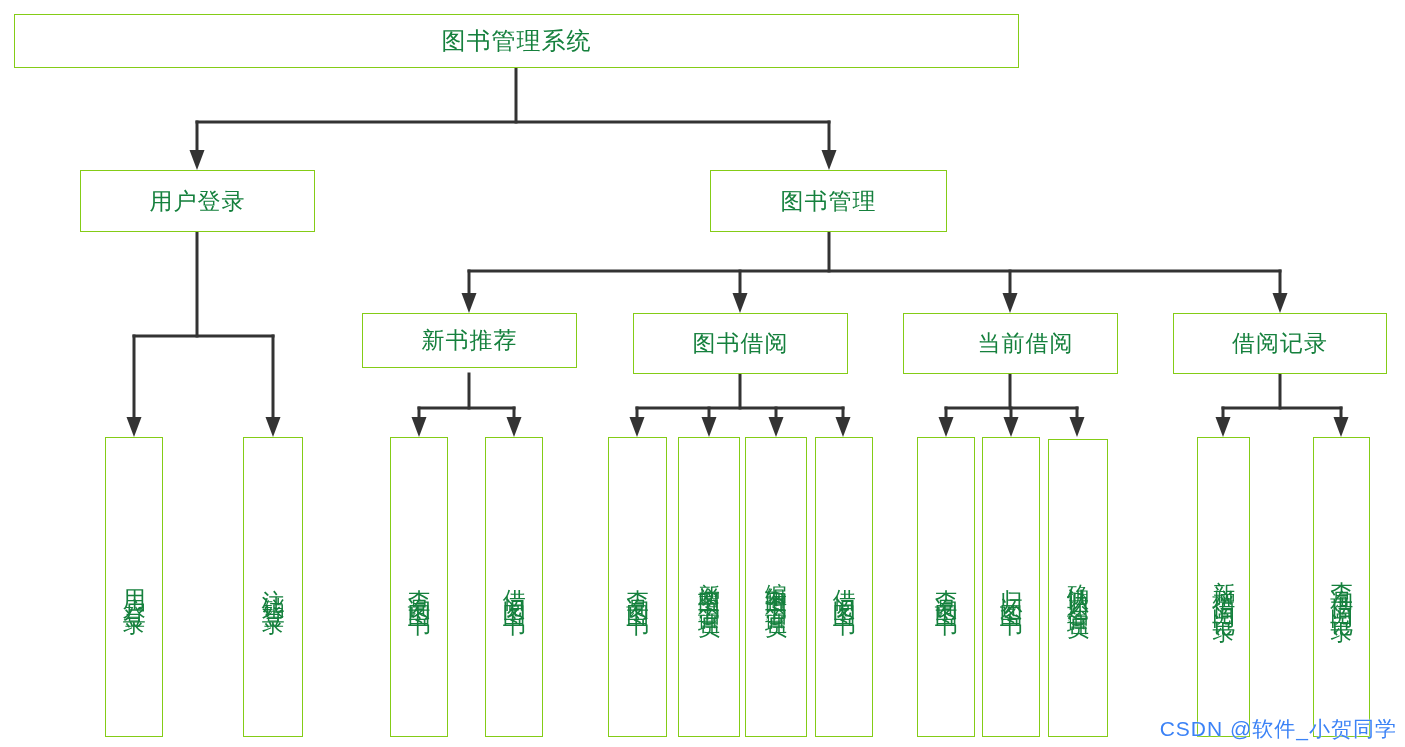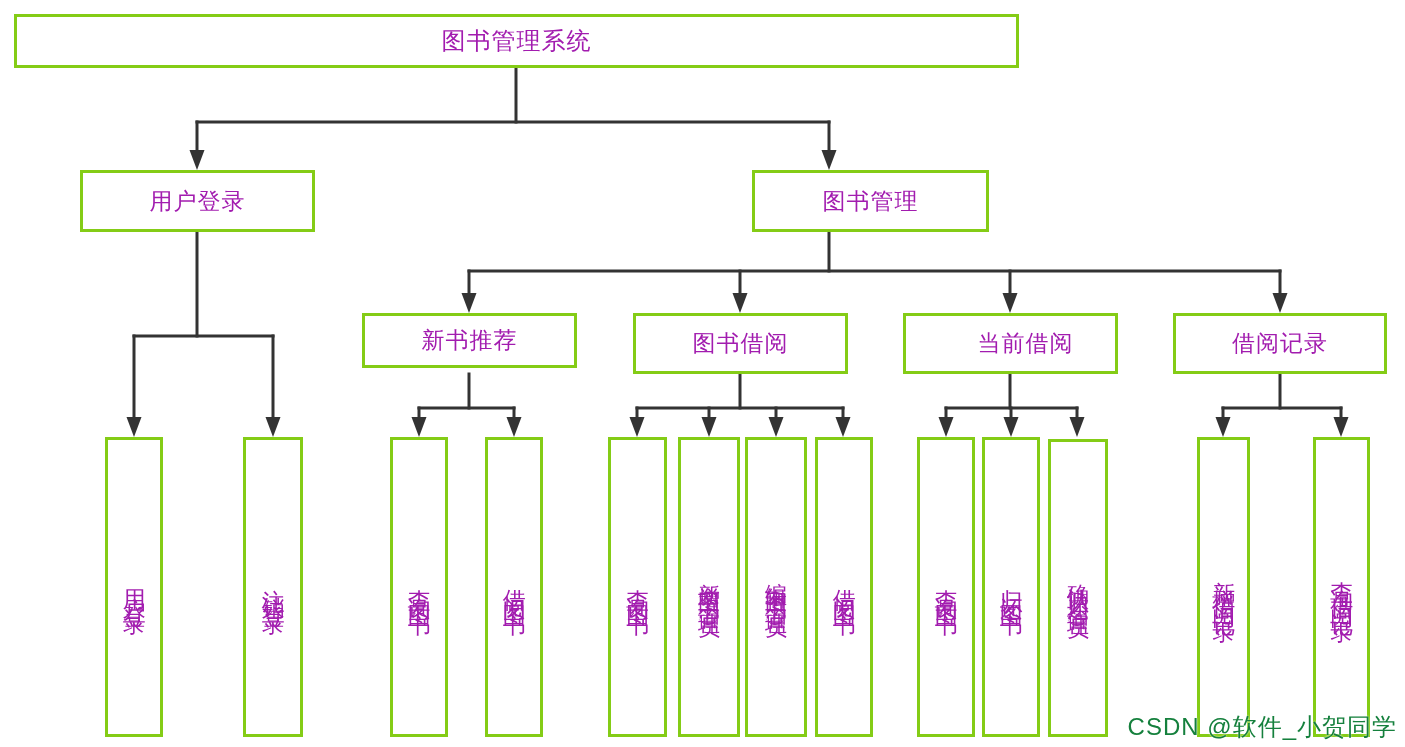--- a/index.html
+++ b/index.html
@@ -14,43 +14,43 @@
   .connectors {
     position: absolute;
     left: 0; top: 0;
     width: 1405px; height: 747px;
     pointer-events: none;
   }
   .box {
     position: absolute;
     box-sizing: border-box;
     background: #ffffff;
-    border: 3px solid #84cc16;
-    color: #a21caf;
+    border: 1px solid #84cc16;
+    color: #15803d;
     display: flex;
     align-items: center;
     justify-content: center;
     font-size: 23px;
     letter-spacing: 1px;
     white-space: nowrap;
   }
   .leaf { padding: 4px 0; }
   .vtext {
     writing-mode: vertical-rl;
     text-orientation: mixed;
     letter-spacing: 8px;
     font-size: 23px;
     line-height: 1.1;
   }
   .watermark {
     position: absolute;
     right: 8px;
     bottom: 4px;
-    font-size: 24px;
-    color: #15803d;
+    font-size: 21px;
+    color: #3b82f6;
     letter-spacing: 1px;
     text-shadow: 0 0 2px #ffffff;
     pointer-events: none;
   }
 </style>
 </head>
 <body>
 
 <div class="canvas">
 
@@ -126,21 +126,21 @@
       <line x1="1223" y1="408" x2="1223" y2="420"></line>
       <polygon points="1215.5,417 1230.5,417 1223,437" stroke="none"></polygon>
       <line x1="1341" y1="408" x2="1341" y2="420"></line>
       <polygon points="1333.5,417 1348.5,417 1341,437" stroke="none"></polygon>
     </g>
   </svg>
 
   <div class="box" style="left:14px; top:14px; width:1005px; height:54px; font-size:24px;">图书管理系统</div>
 
   <div class="box" style="left:80px; top:170px; width:235px; height:62px;">用户登录</div>
-  <div class="box" style="left:752px; top:170px; width:237px; height:62px;">图书管理</div>
+  <div class="box" style="left:710px; top:170px; width:237px; height:62px;">图书管理</div>
 
   <div class="box" style="left:362px; top:313px; width:215px; height:55px;">新书推荐</div>
   <div class="box" style="left:633px; top:313px; width:215px; height:61px;">图书借阅</div>
   <div class="box" style="left:903px; top:313px; width:215px; height:61px;padding-left:30px;">当前借阅</div>
   <div class="box" style="left:1173px; top:313px; width:214px; height:61px;">借阅记录</div>
 
   <div class="box leaf" style="left:105px; top:437px; width:58px; height:300px;">
     <span class="vtext">用户登录</span>
   </div>
   <div class="box leaf" style="left:243px; top:437px; width:60px; height:300px;">

